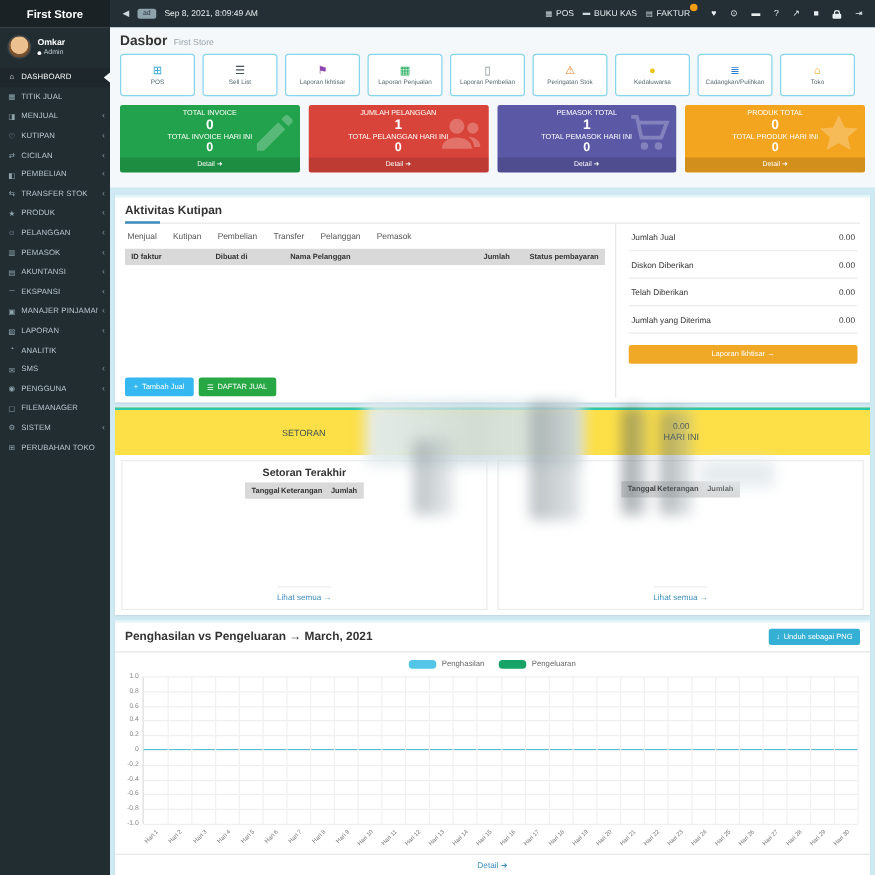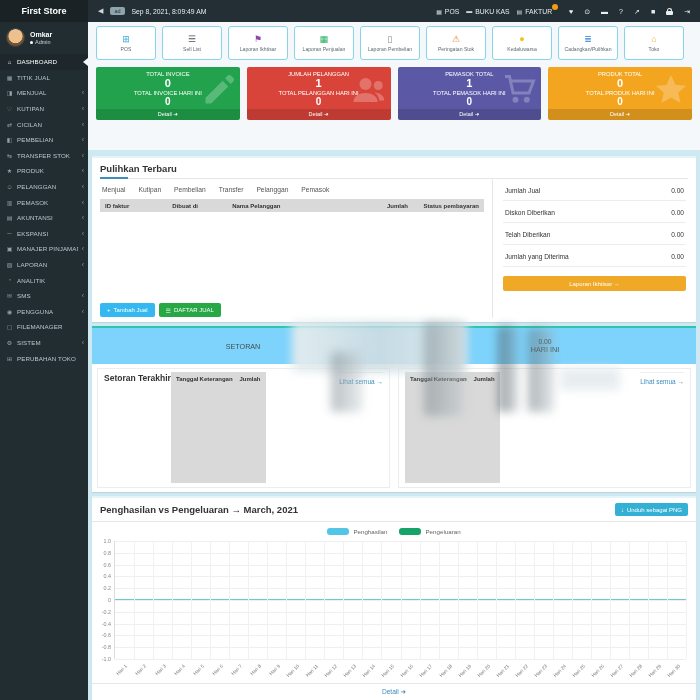--- a/index.html
+++ b/index.html
@@ -81,26 +81,26 @@
   .thead .col:nth-child(5){width:19%;text-align:right;}
   .tbody{flex:1;}
   .act-buttons{display:flex;gap:4px;padding:3px 0 1px;}
   .btn{border:none;color:#fff;font-size:6px;padding:3.5px 7px;border-radius:2px;display:flex;align-items:center;gap:3px;cursor:pointer;}
   .btn-add{background:#35b8f0;}
   .btn-list{background:#28a745;}
   .srow{display:flex;justify-content:space-between;font-size:6.6px;color:#333;padding:8px 2px 6px;border-bottom:1px solid #ececec;}
   .btn-ikhtisar{background:#f0a827;color:#fff;text-align:center;font-size:6px;padding:4.5px 0;border-radius:2px;margin-top:9px;cursor:pointer;}
 
   
-  .banner{height:38px;margin:4px 4px 0;background:#7dd3fc;border-top:2px solid #2cc6ad;display:flex;}
+  .banner{height:38px;margin:4px 4px 0;background:#fde047;border-top:2px solid #2cc6ad;display:flex;}
   .banner-half{flex:1;display:flex;flex-direction:column;align-items:center;justify-content:center;color:#40514f;}
   .banner-label{font-size:7.2px;}
   .banner-value{font-size:6.8px;color:#2f3c3a;}
   .dep-section{height:128px;margin:0 4px;background:#fff;box-shadow:0 1px 1px rgba(0,0,0,.08);padding:4px 5px;display:flex;gap:8px;}
-  .dep-box{flex:1;border:1px solid #ececec;display:flex;padding:3px 6px 4px;min-width:0;}
+  .dep-box{flex:1;border:1px solid #ececec;display:flex;flex-direction:column;padding:3px 6px 4px;min-width:0;align-items:center;}
   .dep-title{font-size:8.5px;font-weight:bold;color:#333;min-height:13px;padding:1px 0 3px;}
   .dhead{display:flex;background:#d9d9d9;font-size:6px;font-weight:bold;color:#333;padding:3.5px 5px;}
   .dhead .col:nth-child(1){width:28%;text-align:right;padding-right:8px;}
   .dhead .col:nth-child(2){width:42%;}
   .dhead .col:nth-child(3){width:30%;text-align:right;}
   .dep-body{flex:1;}
   .view-all{border-top:1px solid #eee;text-align:center;font-size:6.5px;color:#3c8dbc;padding:5px 0 1px;cursor:pointer;}
 
   
   .chart-card{margin:4px 4px 0;flex:1;display:flex;flex-direction:column;padding:0;min-height:0;}
@@ -318,20 +318,24 @@
             <span class="lbl">PERUBAHAN TOKO</span>
 
           </div>
 
       </nav>
     </aside>
 
     <main class="main">
 
       <div class="top-panel">
+        <div class="page-title-row">
+          <span class="page-title">Dasbor</span>
+          <span class="page-subtitle">First Store</span>
+        </div>
         <div class="quick-row">
 
             <div class="qbtn">
               <span class="qicon" style="color: rgb(58, 169, 216);">⊞</span>
               <span class="qlabel">POS</span>
             </div>
 
             <div class="qbtn">
               <span class="qicon" style="color: rgb(68, 80, 90);">☰</span>
               <span class="qlabel">Sell List</span>
@@ -443,21 +447,21 @@
                 <div class="stat-sub">TOTAL PRODUK HARI INI</div>
                 <div class="stat-subvalue">0</div>
               </div>
               <div class="stat-footer"><span>Detail</span> <span>➜</span></div>
             </div>
 
         </div>
       </div>
 
       <section class="card activity">
-        <div class="act-title">Pulihkan Terbaru</div>
+        <div class="act-title">Aktivitas Kutipan</div>
         <div class="act-body">
           <div class="act-left">
             <div class="tabs">
 
                 <span class="tab">Menjual</span>
 
                 <span class="tab">Kutipan</span>
 
                 <span class="tab">Pembelian</span>
 

